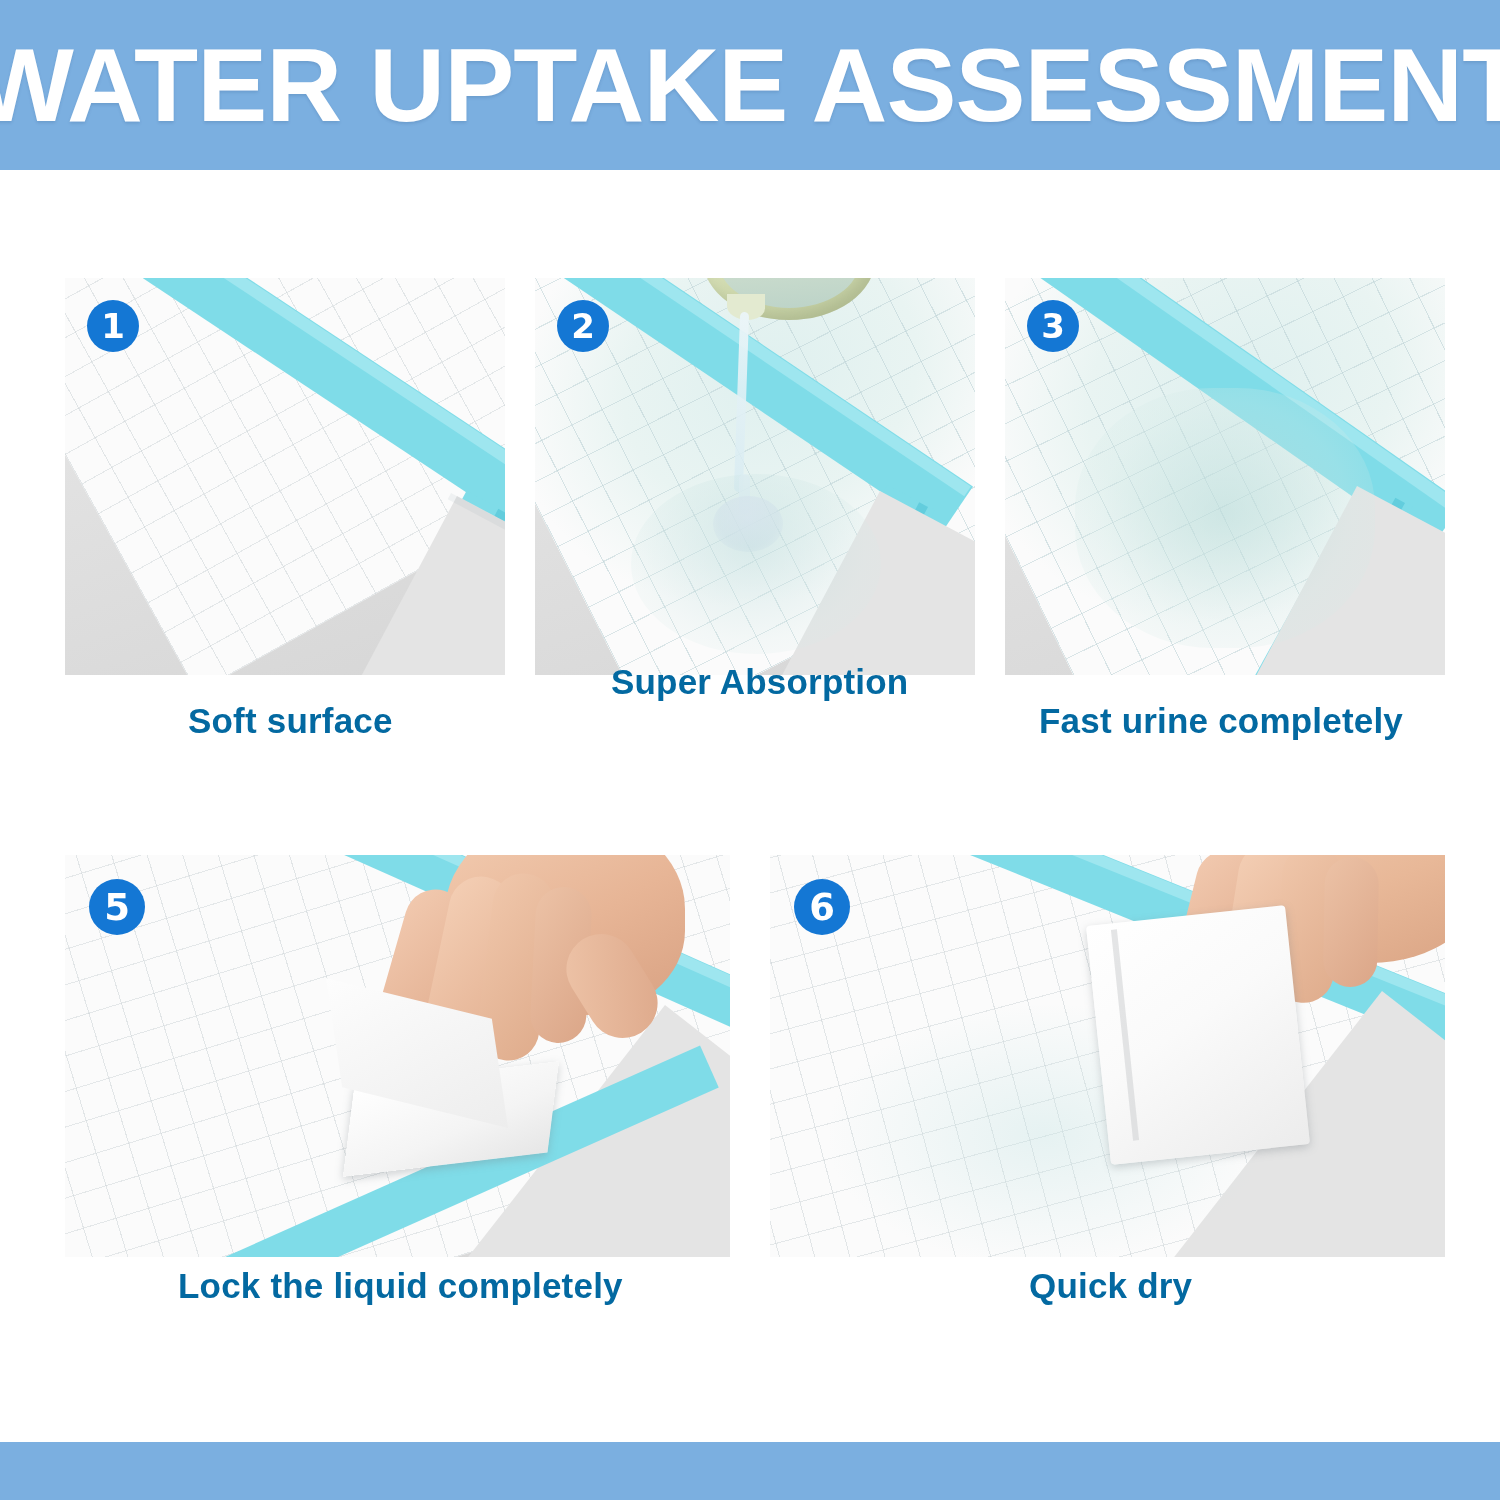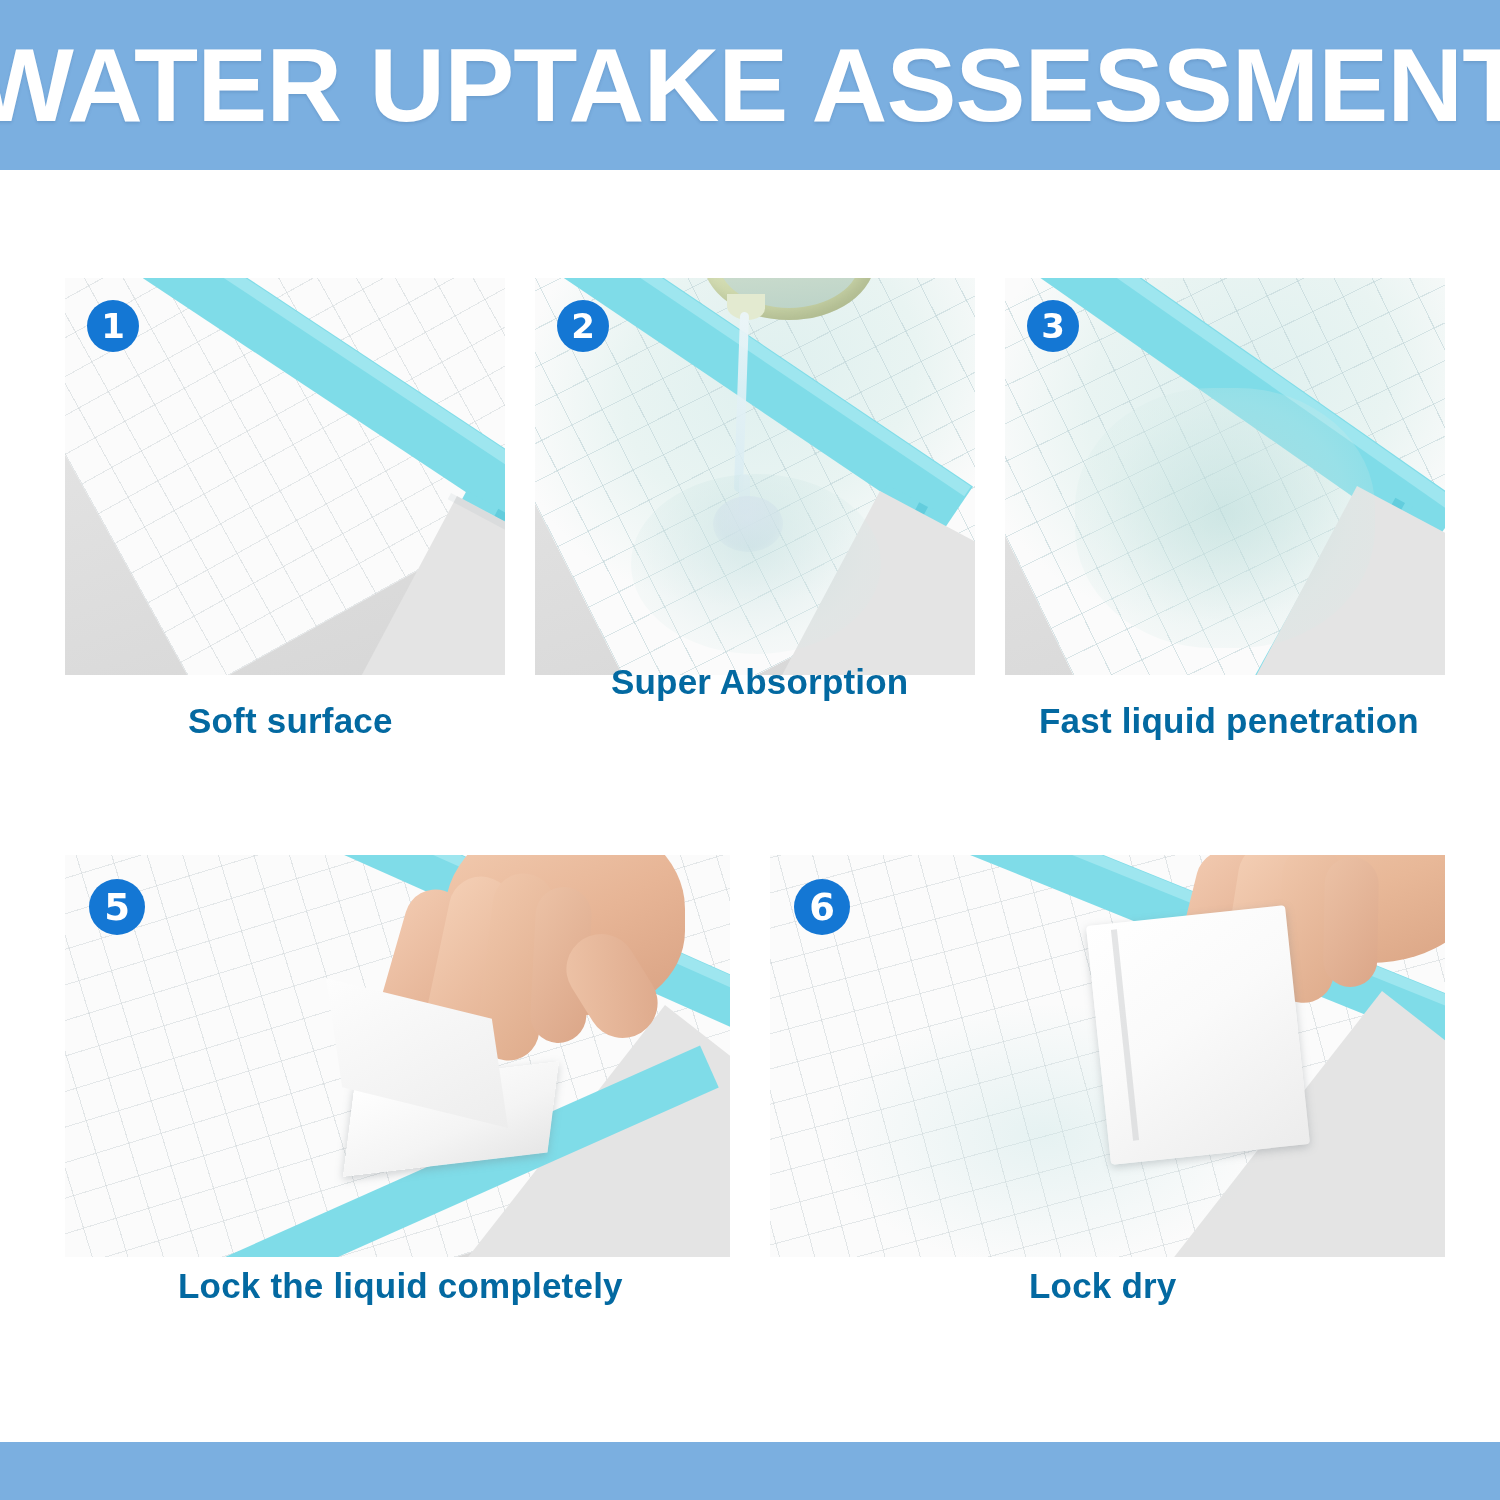--- a/index.html
+++ b/index.html
@@ -124,21 +124,21 @@
     <div class="pad wet" style="left:-140px;top:-30px;width:600px;height:560px;transform:rotate(-26deg);transform-origin:0 0;"></div>
     <div class="strip" style="left:48px;top:-62px;width:500px;height:58px;transform:rotate(35deg);transform-origin:0 0;"></div>
     <div class="strip pale" style="left:46px;top:-62px;width:500px;height:13px;transform:rotate(35deg);transform-origin:0 0;"></div>
     <div class="strip" style="left:408px;top:228px;width:420px;height:56px;transform:rotate(119deg);transform-origin:0 0;"></div>
     <div class="strip dk" style="left:400px;top:225px;width:420px;height:11px;transform:rotate(119deg);transform-origin:0 0;"></div>
     <div style="position:absolute;left:352px;top:208px;width:330px;height:330px;background:#e4e4e4;transform:rotate(28deg);transform-origin:0 0;"></div>
     <div style="position:absolute;left:70px;top:110px;width:300px;height:260px;border-radius:46%;background:radial-gradient(ellipse at 50% 48%,rgba(190,222,220,.62),rgba(212,234,231,.3) 58%,rgba(255,255,255,0) 100%);"></div>
   </div>
   <div class="badge sm">3</div>
 </div>
-<div class="cap" style="left:1039px;top:703px;">Fast liquid penetration</div>
+<div class="cap" style="left:1039px;top:703px;">Fast urine completely</div>
 
 <div class="panel" style="left:65px;top:855px;width:665px;height:402px;">
   <div class="scene">
     <div class="bg-grey"></div>
     <div class="pad" style="left:-150px;top:-60px;width:800px;height:600px;transform:rotate(-17deg);transform-origin:0 0;"></div>
 
     <div class="strip" style="left:240px;top:-70px;width:520px;height:48px;transform:rotate(24deg);transform-origin:0 0;"></div>
     <div class="strip pale" style="left:238px;top:-70px;width:520px;height:11px;transform:rotate(24deg);transform-origin:0 0;"></div>
 
     <div class="strip" style="left:648px;top:190px;width:430px;height:50px;transform:rotate(127deg);transform-origin:0 0;"></div>
@@ -182,15 +182,15 @@
       <div class="skin" style="left:116px;top:42px;width:60px;height:158px;border-radius:32px;transform:rotate(5deg);background:linear-gradient(125deg,#f0c7ab,#dfac8c);"></div>
       <div class="skin" style="left:162px;top:54px;width:54px;height:130px;border-radius:30px;transform:rotate(1deg);background:linear-gradient(125deg,#ecc2a6,#dba688);"></div>
       <div class="skin" style="left:6px;top:108px;width:66px;height:96px;border-radius:36px;transform:rotate(24deg);background:linear-gradient(120deg,#eec4a8,#dda88a);"></div>
     </div>
 
     <div class="tissue" style="left:328px;top:60px;width:200px;height:240px;transform:rotate(-6deg);border-radius:4px;background:linear-gradient(150deg,#ffffff 0%,#fafafa 45%,#ececec 100%);"></div>
     <div style="position:absolute;left:352px;top:74px;width:6px;height:212px;background:rgba(205,208,210,.55);transform:rotate(-6deg);"></div>
   </div>
   <div class="badge lg">6</div>
 </div>
-<div class="cap" style="left:1029px;top:1268px;">Lock dry</div>
+<div class="cap" style="left:1029px;top:1268px;">Quick dry</div>
 
 <div class="bar" id="footer-bar"></div>
 
 </body></html>

